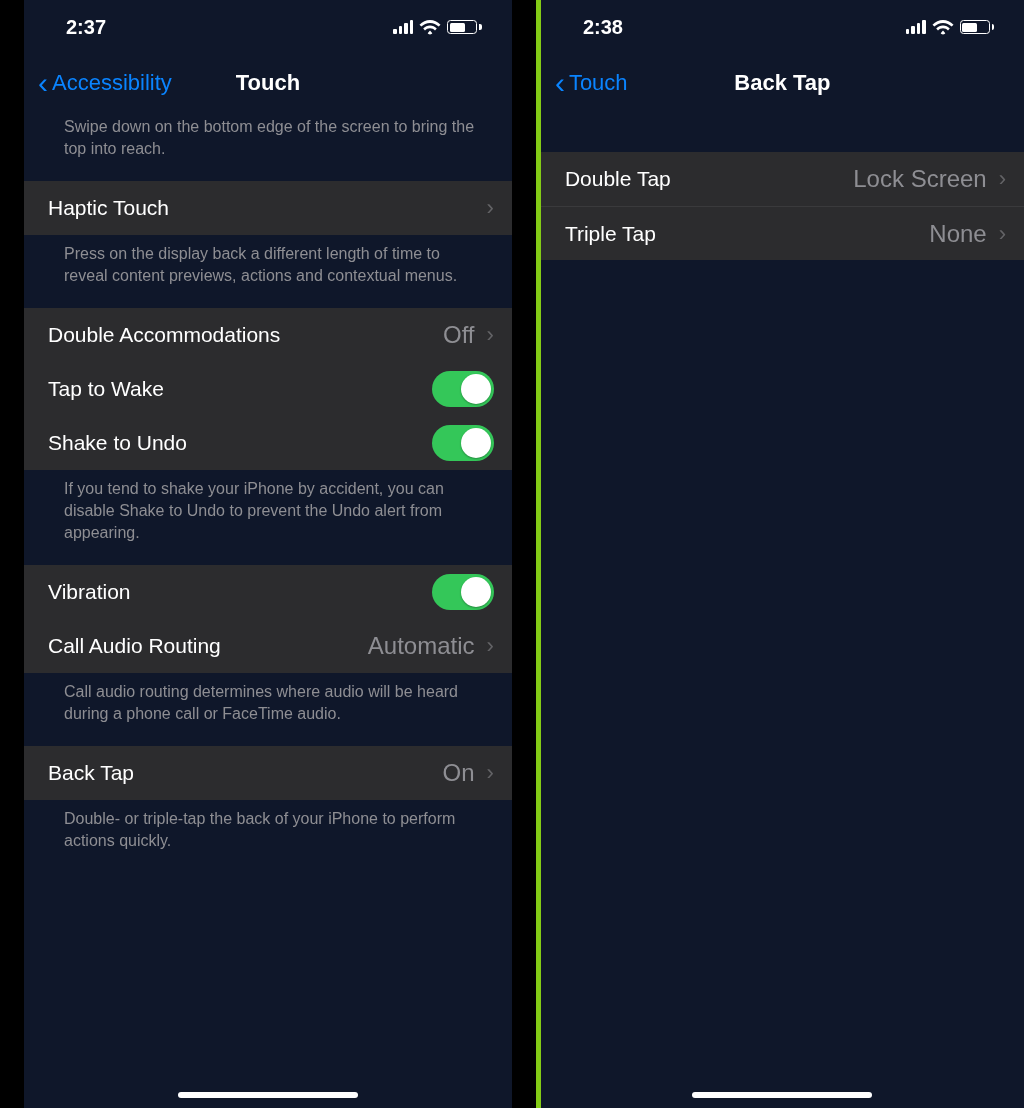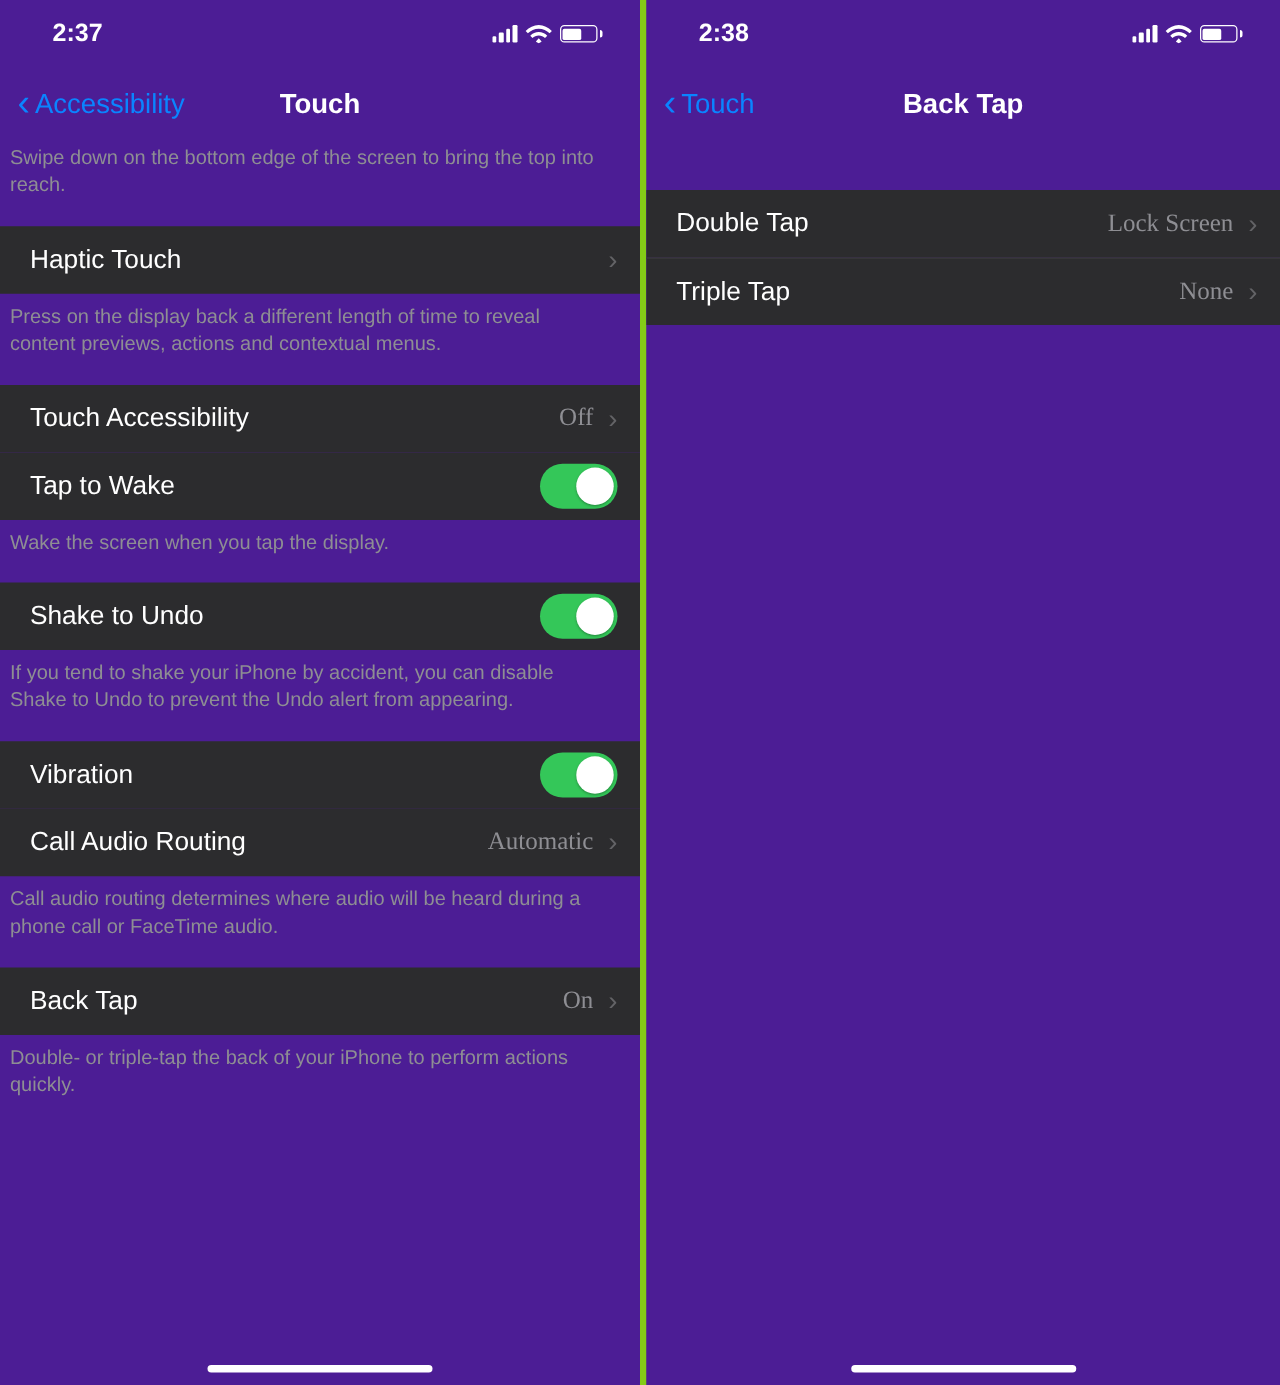--- a/index.html
+++ b/index.html
@@ -1,38 +1,38 @@
 <!DOCTYPE html>
 <html><head>
 <meta charset="utf-8">
 <style>
   * { box-sizing: border-box; margin: 0; padding: 0; }
   html, body { width: 1024px; height: 1108px; background: #000; font-family: -apple-system, "Helvetica Neue", Helvetica, Arial, sans-serif; color: #fff; }
   .wrap { display: flex; width: 1024px; height: 1108px; }
-  .screen { width: 512px; height: 1108px; background: #4c1d95; position: relative; overflow: hidden; }
+  .screen { width: 512px; height: 1108px; background: #0f172a; position: relative; overflow: hidden; margin-left: 24px; }
   .screen + .screen { border-left: 5px solid #84cc16; }
 
   
   .status { height: 54px; display: flex; align-items: center; justify-content: space-between; padding: 0 30px 0 42px; font-size: 20px; font-weight: 600; }
   .status .right { display: flex; align-items: center; gap: 6px; }
 
   
   .nav { height: 58px; display: flex; align-items: center; position: relative; }
   .nav .back { display: flex; align-items: center; gap: 4px; color: #0a84ff; font-size: 22px; padding-left: 14px; cursor: pointer; }
   .nav .back .chev { font-size: 30px; line-height: 1; font-weight: 400; }
   .nav .title { position: absolute; left: 0; right: 0; text-align: center; font-size: 22px; font-weight: 600; color: #fff; pointer-events: none; }
 
   .content { }
 
-  .footer-text { color: #8e8e93; font-size: 16px; line-height: 1.4; padding: 8px 24px 20px 8px; }
+  .footer-text { color: #8e8e93; font-size: 16px; line-height: 1.4; padding: 8px 24px 20px 40px; }
   .cell { background: #2c2c2e; display: flex; align-items: center; justify-content: space-between; padding: 0 18px 0 24px; min-height: 54px; font-size: 21px; }
   .cell.sep { border-top: 0.5px solid #3a3a3c; }
   .cell .label { color: #fff; }
   .cell .right { display: flex; align-items: center; gap: 12px; }
-  .cell .value { color: #8e8e93; font-size: 20px; font-family: Liberation Serif, serif; }
+  .cell .value { color: #8e8e93; font-size: 24px; }
   .cell .chev { color: #636366; font-size: 22px; }
 
   
   .toggle { width: 62px; height: 36px; background: #34c759; border-radius: 18px; position: relative; }
   .toggle .knob { position: absolute; right: 3px; top: 3px; width: 30px; height: 30px; background: #fff; border-radius: 50%; box-shadow: 0 1px 2px rgba(0,0,0,.3); }
 
   .gap-small { height: 40px; }
 
   
   .left-scroll { }
@@ -99,36 +99,35 @@
 
       <div class="cell">
         <span class="label">Haptic Touch</span>
         <span class="right">
             <span class="chev">›</span>
           </span>
       </div>
       <div class="footer-text">Press on the display back a different length of time to reveal content previews, actions and contextual menus.</div>
 
       <div class="cell">
-        <span class="label">Touch Accessibility</span>
+        <span class="label">Double Accommodations</span>
         <span class="right">
           <span class="value">Off</span>
           <span class="chev">›</span>
         </span>
       </div>
 
       <div class="cell">
         <span class="label">Tap to Wake</span>
         <span class="right">
             <span class="toggle">
               <span class="knob"></span>
             </span>
           </span>
       </div>
-      <div class="footer-text">Wake the screen when you tap the display.</div>
 
       <div class="cell">
         <span class="label">Shake to Undo</span>
         <span class="right">
             <span class="toggle">
               <span class="knob"></span>
             </span>
           </span>
       </div>
       <div class="footer-text">If you tend to shake your iPhone by accident, you can disable Shake to Undo to prevent the Undo alert from appearing.</div>

